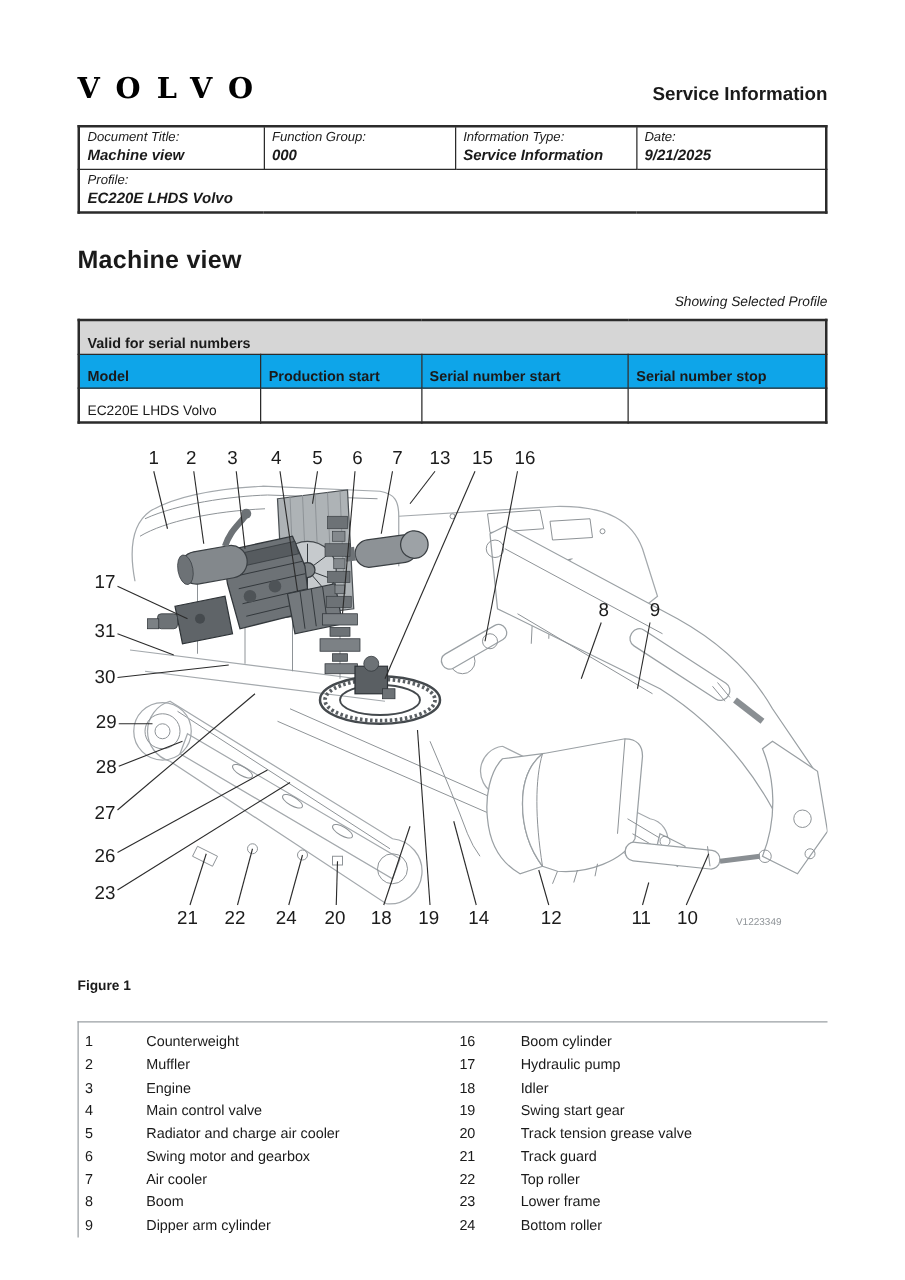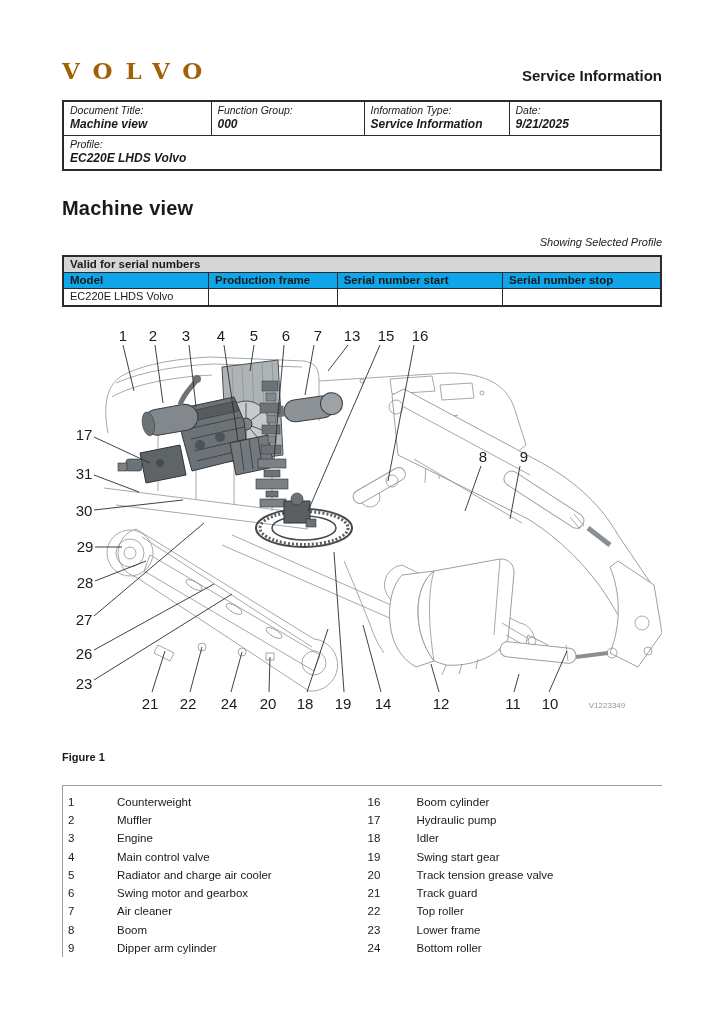--- a/index.html
+++ b/index.html
@@ -2,38 +2,38 @@
 <html><head>
 <meta charset="utf-8">
 <style>
   * { box-sizing: border-box; margin: 0; padding: 0; }
   html,body { width:724px; height:1024px; background:#ffffff; overflow:hidden;
               font-family:"Liberation Sans", sans-serif; color:#1a1a1a; }
   .content { width:600px; margin-left:62px; }
 
   
   .masthead { margin-top:56px; display:flex; justify-content:space-between; align-items:flex-end; height:28px; }
-  .logo { font-family:"DejaVu Serif", serif; font-weight:700; font-size:23px; letter-spacing:13px; color:#a16207; }
+  .logo { font-family:"DejaVu Serif", serif; font-weight:700; font-size:23px; letter-spacing:13px; color:#000000; }
   .doc-type { font-size:15px; font-weight:700; }
 
   
   table.info { width:600px; border-collapse:collapse; margin-top:16px; }
   table.info td { border:1px solid #2b2b2b; padding:2px 6px 4px 6px; vertical-align:top;font-style:italic; }
   table.info { border:2px solid #2b2b2b; }
   .cell-label { font-size:10.5px; font-weight:400; }
   .cell-value { font-size:12px; font-weight:700; margin-top:1px; }
   table.info td.c1{width:148px} table.info td.c2{width:153px} table.info td.c3{width:145px} table.info td.c4{width:152px}
 
   
   h1.page-h { margin-top:26px; font-size:20px; font-weight:700; letter-spacing:0.2px; }
   .profile-note { margin-top:16px; text-align:right; font-size:11px;font-style:italic; }
 
   
   table.serial { width:600px; border-collapse:collapse; margin-top:7px; border:2px solid #2b2b2b; }
-  table.serial th, table.serial td { border:1px solid #2b2b2b; text-align:left; padding:1px 6px 2px 6px; }
+  table.serial th, table.serial td { border:1px solid #2b2b2b; text-align:left; padding:12px 6px 2px 6px; }
   table.serial .title-row th { background:#d6d6d6; font-size:11.5px; font-weight:700; }
   table.serial .head-row th { background:#0ea5e9; font-size:11.5px; font-weight:700; }
   table.serial td { font-size:11px; font-weight:400; height:17px; }
   table.serial .sc1{width:146px} table.serial .sc2{width:129px} table.serial .sc3{width:166px} table.serial .sc4{width:159px}
 
   
   .figure-wrap { margin-top:16px; height:396px; position:relative; }
   .callout-num { font:400 15px "Liberation Sans", sans-serif; fill:#1c1c1c; text-anchor:middle; dominant-baseline:central; }
   .leader { stroke:#2b2b2b; stroke-width:0.9; }
   .ln { fill:none; stroke:#a4a9ad; stroke-width:1; }
@@ -94,21 +94,21 @@
 
   <div class="profile-note">Showing Selected Profile</div>
 
   <table class="serial">
     <tbody>
         <tr class="title-row">
       <th colspan="4">Valid for serial numbers</th>
     </tr>
     <tr class="head-row">
       <th class="sc1">Model</th>
-      <th class="sc2">Production frame</th>
+      <th class="sc2">Production start</th>
       <th class="sc3">Serial number start</th>
       <th class="sc4">Serial number stop</th>
     </tr>
     <tr>
       <td>EC220E LHDS Volvo</td>
       <td></td>
       <td></td>
       <td></td>
     </tr>
   </tbody>
@@ -354,21 +354,21 @@
         <div class="plist-row">
           <span class="plist-num">5</span>
           <span class="plist-name">Radiator and charge air cooler</span>
         </div>
         <div class="plist-row">
           <span class="plist-num">6</span>
           <span class="plist-name">Swing motor and gearbox</span>
         </div>
         <div class="plist-row">
           <span class="plist-num">7</span>
-          <span class="plist-name">Air cleaner</span>
+          <span class="plist-name">Air cooler</span>
         </div>
         <div class="plist-row">
           <span class="plist-num">8</span>
           <span class="plist-name">Boom</span>
         </div>
         <div class="plist-row">
           <span class="plist-num">9</span>
           <span class="plist-name">Dipper arm cylinder</span>
         </div>
       </div>

